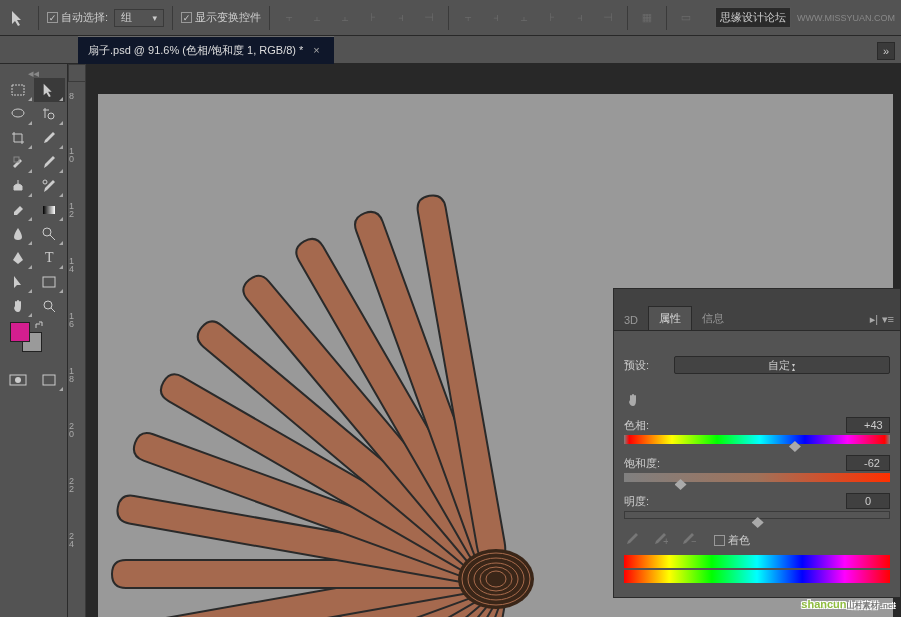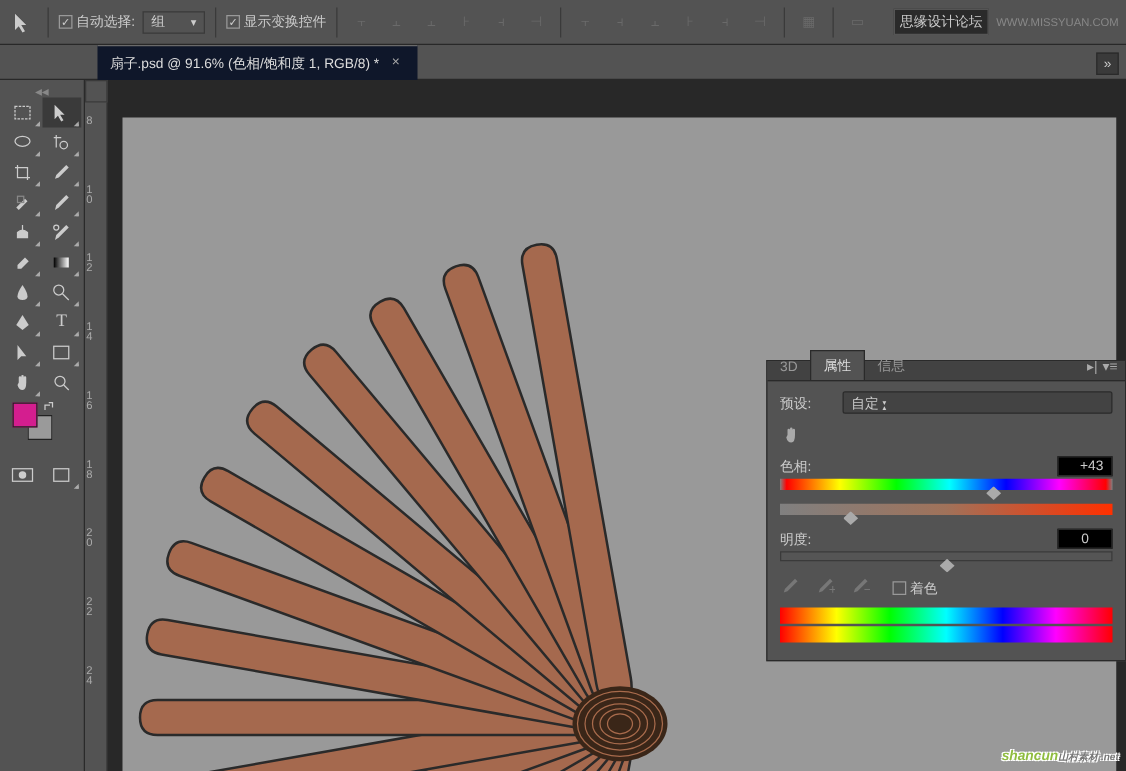--- a/index.html
+++ b/index.html
@@ -46,51 +46,51 @@
     .ruler-v { width: 18px; background: #535353; border-right: 1px solid #3a3a3a; position: relative; overflow: hidden; }
     .canvas-container { display: flex; flex: 1; }
     .ruler-label { position: absolute; color: #aaa; font-size: 9px; }
     
     .canvas { flex: 1; background: #282828; position: relative; overflow: hidden; }
     .artboard { position: absolute; top: 12px; left: 12px; width: 795px; height: 535px; background: #999; }
     .fan-svg { position: absolute; top: 0; left: 0; }
 
     
     .panel { position: absolute; right: 0; top: 288px; width: 288px; background: #535353; border: 1px solid #2a2a2a; }
-    .panel-tabs { display: flex; background: #424242; height: 16px; align-items: flex-end; border-bottom: 1px solid #2a2a2a; }
+    .panel-tabs { display: flex; background: #424242; height: 42px; align-items: flex-end; border-bottom: 1px solid #2a2a2a; }
     .panel-tab { padding: 4px 10px; color: #999; }
     .panel-tab.active { background: #535353; color: #ddd; border-top: 1px solid #2a2a2a; border-left: 1px solid #2a2a2a; border-right: 1px solid #2a2a2a; }
     .panel-menu { margin-left: auto; padding: 0 6px 4px 6px; color: #aaa; display: flex; align-items: center; gap: 4px; }
     .panel-body { padding: 8px 10px 12px 10px; }
     .panel-header { display: flex; align-items: center; gap: 6px; margin-bottom: 8px; }
     .panel-icon-btn { width: 18px; height: 18px; background: #3a3a3a; border: 1px solid #2a2a2a; display: flex; align-items: center; justify-content: center; }
     
-    .prop-row { display: flex; align-items: center; gap: 6px; margin-bottom: 8px; }
+    .prop-row { display: flex; align-items: center; gap: 6px; margin-bottom: 8px; margin-top: 17px; }
     .prop-label { min-width: 44px; color: #ccc; }
-    .prop-dropdown { flex: 1; background: #434343; border: 1px solid #2a2a2a; height: 18px; display: flex; align-items: center; padding: 0 6px; justify-content: flex-start; border-radius: 2px; }
+    .prop-dropdown { flex: 1; background: #434343; border: 1px solid #2a2a2a; height: 18px; display: flex; align-items: center; padding: 0 6px; justify-content: center; border-radius: 2px; }
     .prop-dropdown::after { content: "▾▴"; font-size: 6px; line-height: 6px; display: flex; flex-direction: column; color: #ccc; letter-spacing: -3px; writing-mode: vertical-lr; }
     .hand-icon { width: 18px; height: 18px; display: flex; align-items: center; justify-content: center; color: #aaa; }
     
     .slider-row { margin-bottom: 8px; }
     .slider-top { display: flex; justify-content: space-between; align-items: center; margin-bottom: 2px; }
-    .slider-value { width: 44px; background: #000000; border: 1px solid #2a2a2a; text-align: center; padding: 1px 17px; }
+    .slider-value { width: 44px; background: #404040; border: 1px solid #2a2a2a; text-align: center; padding: 1px 17px; }
     .slider-track { height: 12px; position: relative; }
     .slider-thumb { width: 12px; height: 11px; background: #aaa; position: absolute; top: 6px; clip-path: polygon(50% 0%, 100% 50%, 50% 100%, 0% 50%); }
     .hue-gradient { height: 9px; background: linear-gradient(to right, #808080 0%, #ff0000 2%, #ffff00 18%, #00ff00 35%, #00ffff 51%, #0000ff 68%, #ff00ff 84%, #ff0000 98%, #808080 100%); }
     .sat-gradient { height: 9px; background: linear-gradient(to right, #808080 0%, #a0725a 50%, #ff3000 100%); }
     .light-gradient { height: 8px; background: #555; border: 1px solid #3a3a3a; }
     
     .eyedropper-row { display: flex; align-items: center; gap: 8px; margin: 6px 0; }
     .eyedropper { width: 20px; color: #ccc; }
     .eyedropper.dim { color: #777; }
     
     .rainbow-bars { margin-top: 6px; }
     .rainbow { height: 13px; background: linear-gradient(to right, #ff0000, #ffff00 17%, #00ff00 33%, #00ffff 50%, #0000ff 67%, #ff00ff 83%, #ff0000); margin-bottom: 2px; }
     
-    .shancun-watermark { position: absolute; right: 6px; bottom: 6px; font-size: 14px; color: #8fbc3f; font-weight: bold; text-shadow: 1px 1px 0 #fff, -1px -1px 0 #fff, 1px -1px 0 #fff, -1px 1px 0 #fff; font-style: italic; }
+    .shancun-watermark { position: absolute; right: 6px; bottom: 6px; font-size: 14px; color: #8fbc3f; font-weight: bold; text-shadow: 1px 1px 0 #fff, -1px -1px 0 #fff, 1px -1px 0 #fff, -1px 1px 0 #fff; }
     .shancun-watermark .sub { font-size: 8px; color: #777; }
   </style>
 </head>
 <body>
 
 <div class="options-bar">
   <div class="tool-icon-small">
     <svg width="18" height="18" viewBox="0 0 18 18">
         <path d="M3 2 L3 15 L6 12 L9 17 L11 16 L8 11 L12 11 Z" fill="#ccc"></path>
       </svg>
@@ -441,20 +441,24 @@
         <span>色相:</span>
         <div class="slider-value">+43</div>
       </div>
       <div class="slider-track">
         <div class="hue-gradient"></div>
         <div class="slider-thumb" style="left:62%;"></div>
       </div>
     </div>
 
     <div class="slider-row">
+      <div class="slider-top">
+        <span>饱和度:</span>
+        <div class="slider-value">-62</div>
+      </div>
       <div class="slider-track">
         <div class="sat-gradient"></div>
         <div class="slider-thumb" style="left:19%;"></div>
       </div>
     </div>
 
     <div class="slider-row">
       <div class="slider-top">
         <span>明度:</span>
         <div class="slider-value">0</div>

